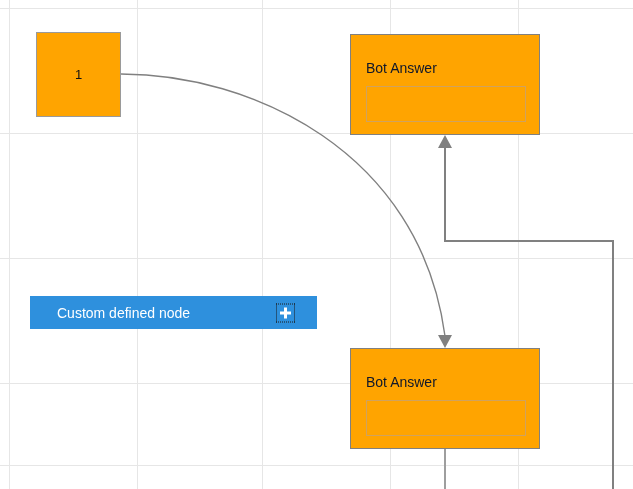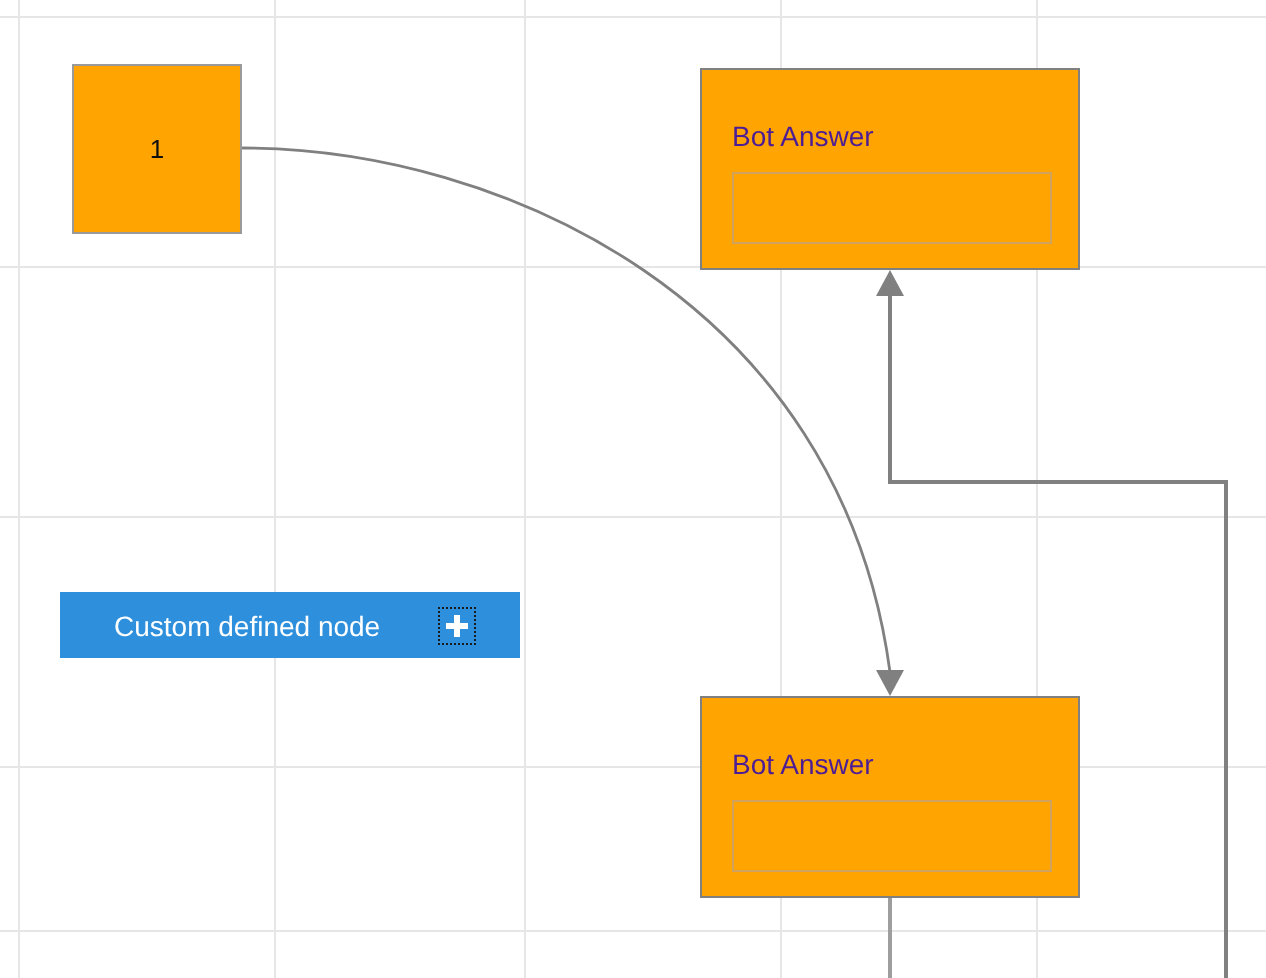--- a/index.html
+++ b/index.html
@@ -67,21 +67,21 @@
   .node-bot {
     background: #ffa400;
     border: 1px solid #808080;
     padding: 0;
   }
   .node-bot .bot-title {
     position: absolute;
     left: 15px;
     top: 26px;
     font-size: 14px;
-    color: #4c1d95;
+    color: #0f172a;
     line-height: 1;
     white-space: nowrap;
   }
   .node-bot .bot-slot {
     position: absolute;
     left: 15px;
     top: 51px;
     width: 160px;
     height: 36px;
     border: 1px solid #d0a25e;
@@ -165,21 +165,21 @@
   <div class="node node-bot" style="left:350px; top:34px; width:190px; height:101px;">
     <span class="bot-title">Bot Answer</span>
     <div class="bot-slot"></div>
   </div>
 
   <div class="node node-bot" style="left:350px; top:348px; width:190px; height:101px;">
     <span class="bot-title">Bot Answer</span>
     <div class="bot-slot"></div>
   </div>
 
-  <div class="palette-bar" style="left:30px; top:296px; width:230px; height:33px;text-align:center;">
+  <div class="palette-bar" style="left:30px; top:296px; width:287px; height:33px;text-align:center;">
     <span class="palette-label">Custom defined node</span>
     <div class="add-btn">
       <span class="plus-h"></span>
       <span class="plus-v"></span>
     </div>
   </div>
 
 </div>
 
 </body></html>

